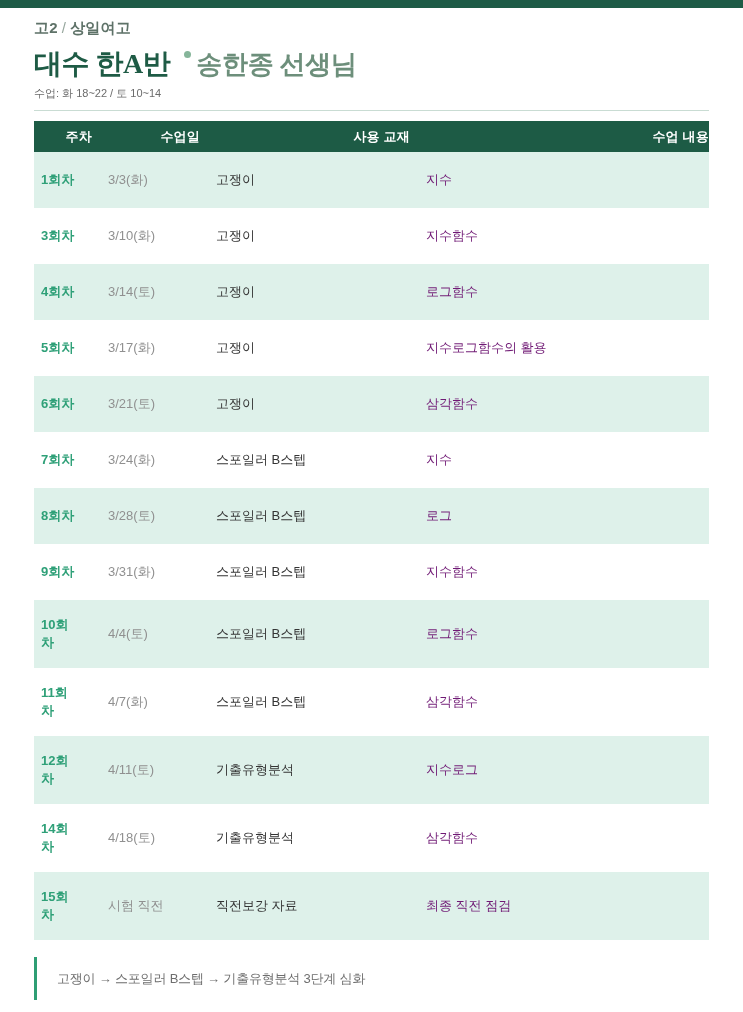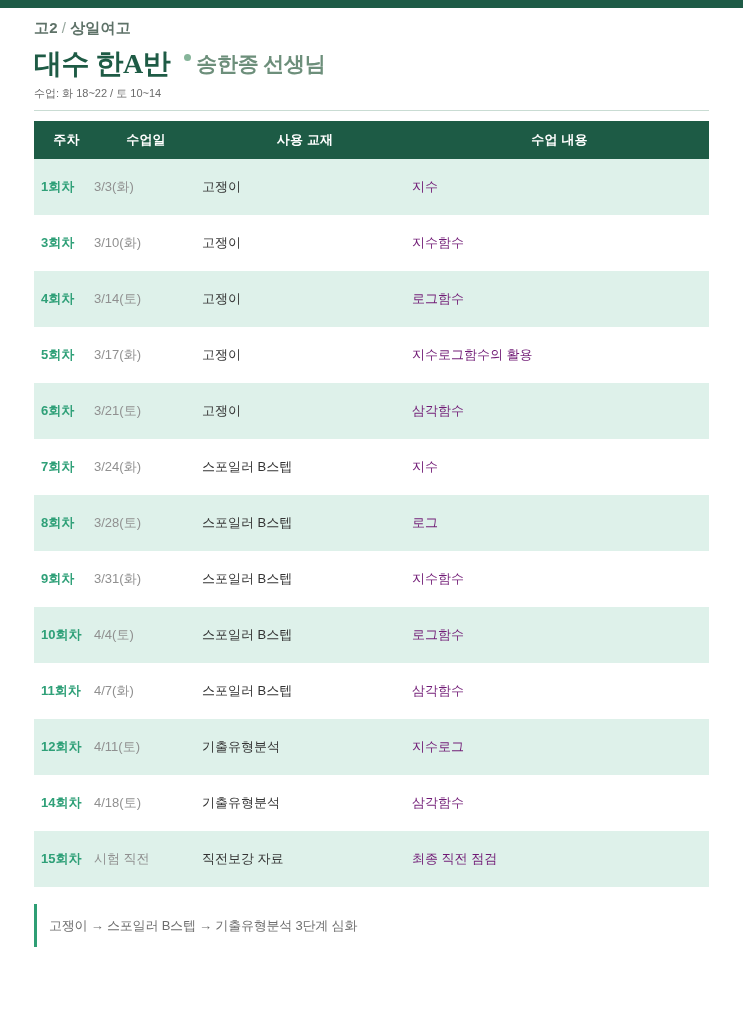--- a/index.html
+++ b/index.html
@@ -54,21 +54,21 @@
   }
   .dot {
     width: 7px;
     height: 7px;
     border-radius: 50%;
     background: #86b59a;
     margin-top: 4px;
     margin-right: 5px;
   }
   .teacher-name {
-    font-size: 21px;
+    font-size: 26px;
     font-weight: 600;
     color: #6d8f7b;
     letter-spacing: -0.3px;
   }
   .schedule-info {
     margin-top: 3px;
     font-size: 11px;
     color: #6b6b6b;
   }
   .divider {
@@ -85,47 +85,47 @@
   }
   table.schedule col.c1 { width: 58px; }
   table.schedule col.c2 { width: 108px; }
   table.schedule col.c3 { width: 210px; }
   table.schedule col.c4 { width: auto; }
   table.schedule thead th {
     background: #1d5b45;
     color: #ffffff;
     font-size: 13px;
     font-weight: 700;
-    text-align: center;
-    height: 38px;
+    text-align: right;
+    height: 31px;
     padding: 0;
     letter-spacing: 0.2px;
   }
   table.schedule thead th.first { padding-left: 7px; }
   table.schedule tbody td {
     height: 56px;
     font-size: 13px;
-    padding: 2px;
+    padding: 16px;
     vertical-align: middle;
     margin-top: 20px;
   }
   table.schedule tbody tr:nth-child(odd) { background: #def1ea; }
   table.schedule tbody tr:nth-child(even) { background: #ffffff; }
   td.session {
     color: #2fa078;
     font-weight: 700;
     padding-left: 7px !important;
   }
   td.date { color: #909090; }
   td.textbook { color: #343434; }
   td.content-cell { color: #701a75; }
   .note {
     margin-top: 17px;
     border-left: 3px solid #2e9e74;
-    padding: 12px 0 12px 12px;
+    padding: 12px 0 12px 20px;
   }
   .note-text {
     font-size: 13px;
     color: #6e6e6e;
     letter-spacing: -0.2px;
   }
 </style>
 </head>
 <body>
 

